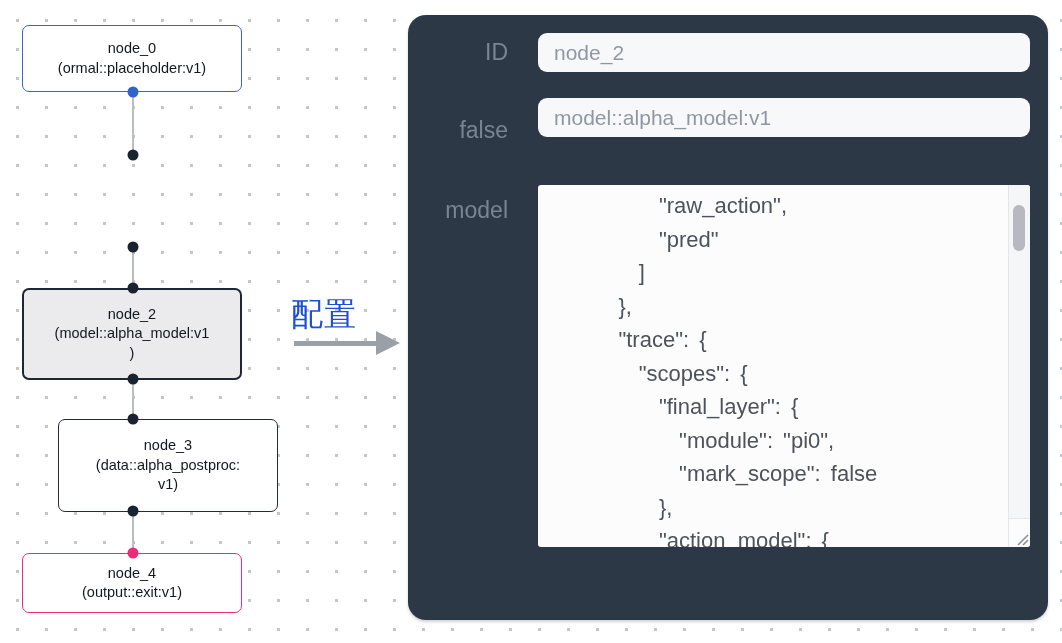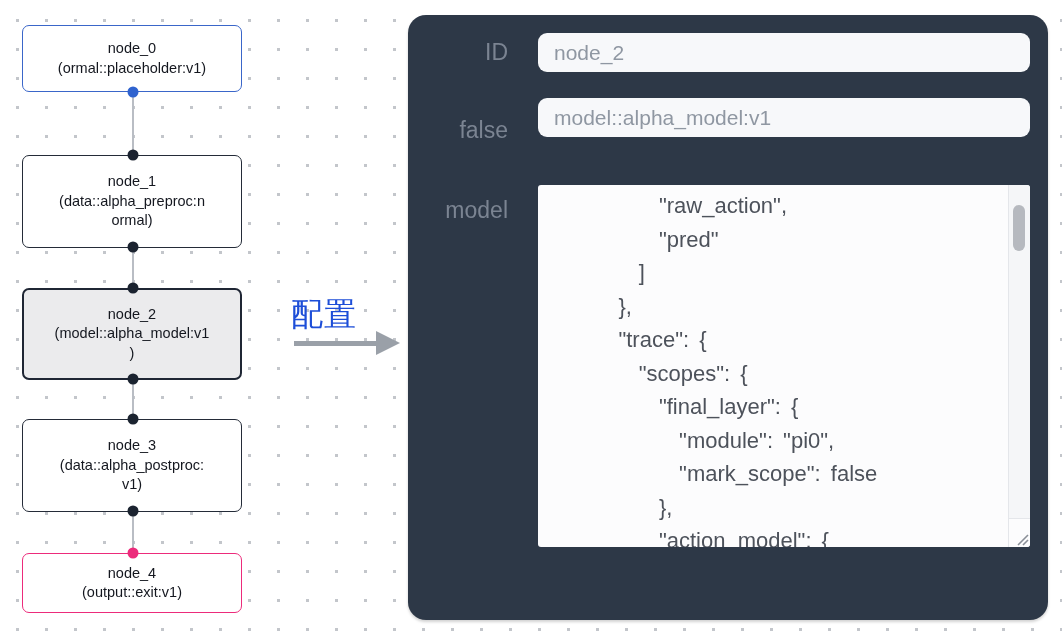--- a/index.html
+++ b/index.html
@@ -14,21 +14,21 @@
   .flow-node{
     position:absolute;left:22px;width:220px;box-sizing:border-box;
     background:#ffffff;border:1.5px solid #242b38;border-radius:7px;
     display:flex;align-items:center;justify-content:center;text-align:center;
     font-size:14.5px;line-height:19.5px;font-weight:500;color:#14171f;
     white-space:pre-line;z-index:2;
   }
   .node-0{top:25px;height:67px;border-color:#3a66c9;}
   .node-1{top:155px;height:93px;}
   .node-2{top:288px;height:92px;background:#ebebed;border-width:2px;border-color:#1f2634;}
-  .node-3{top:419px;height:93px;}
+  .node-3{top:419px;height:93px;margin-left:36px;}
   .node-4{top:553px;height:60px;border-color:#ec2b7b;}
   .edge-line{position:absolute;left:132px;width:2px;background:#b9bdc4;z-index:1;}
   .e0{top:92px;height:64px;} .e1{top:247px;height:42px;}
   .e2{top:379px;height:41px;} .e3{top:511px;height:43px;}
   .port{position:absolute;width:11px;height:11px;border-radius:50%;
     transform:translate(-50%,-50%);left:133px;background:#1b2330;z-index:3;}
   .port-blue{background:#2f63cf;} .port-pink{background:#ec2b7b;}
   
   .transition-label{position:absolute;left:291px;top:293px;font-size:32px;
     color:#1d4ed8;font-weight:500;letter-spacing:1px;}
@@ -73,23 +73,20 @@
 
 <div style="position:absolute;inset:0;">
 
   <div class="edge-line e0"></div>
   <div class="edge-line e1"></div>
   <div class="edge-line e2"></div>
   <div class="edge-line e3"></div>
 
   <div class="flow-node node-0">node_0
 (ormal::placeholder:v1)</div>
-  <div class="flow-node node-1">node_1
-(data::alpha_preproc:n
-ormal)</div>
   <div class="flow-node node-2">node_2
 (model::alpha_model:v1
 )</div>
   <div class="flow-node node-3">node_3
 (data::alpha_postproc:
 v1)</div>
   <div class="flow-node node-4">node_4
 (output::exit:v1)</div>
 
   <div class="port port-blue" style="top:92px;"></div>

